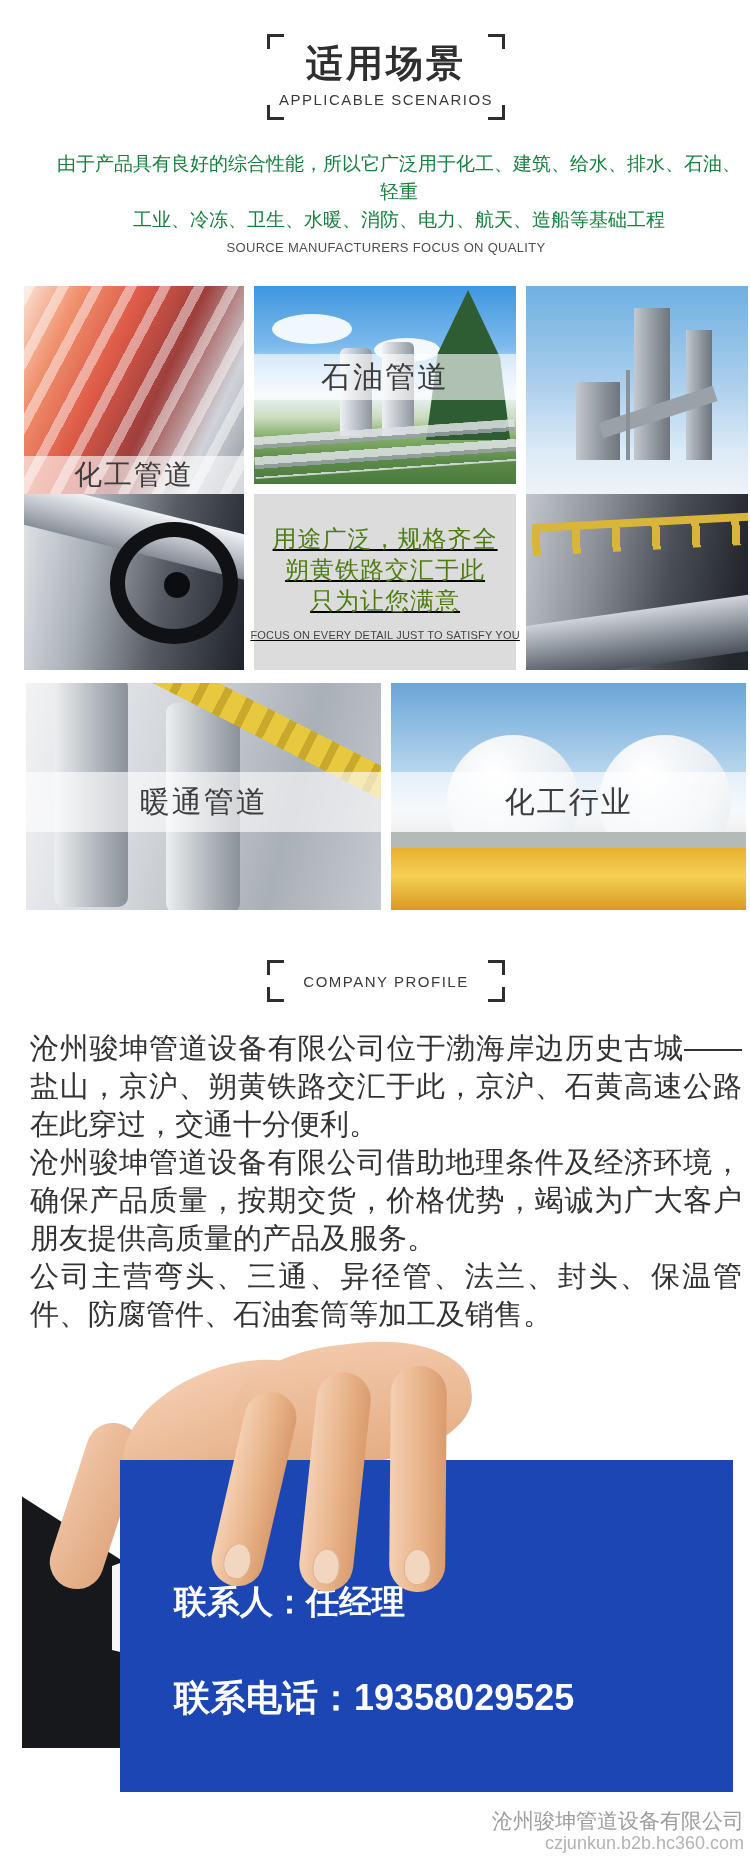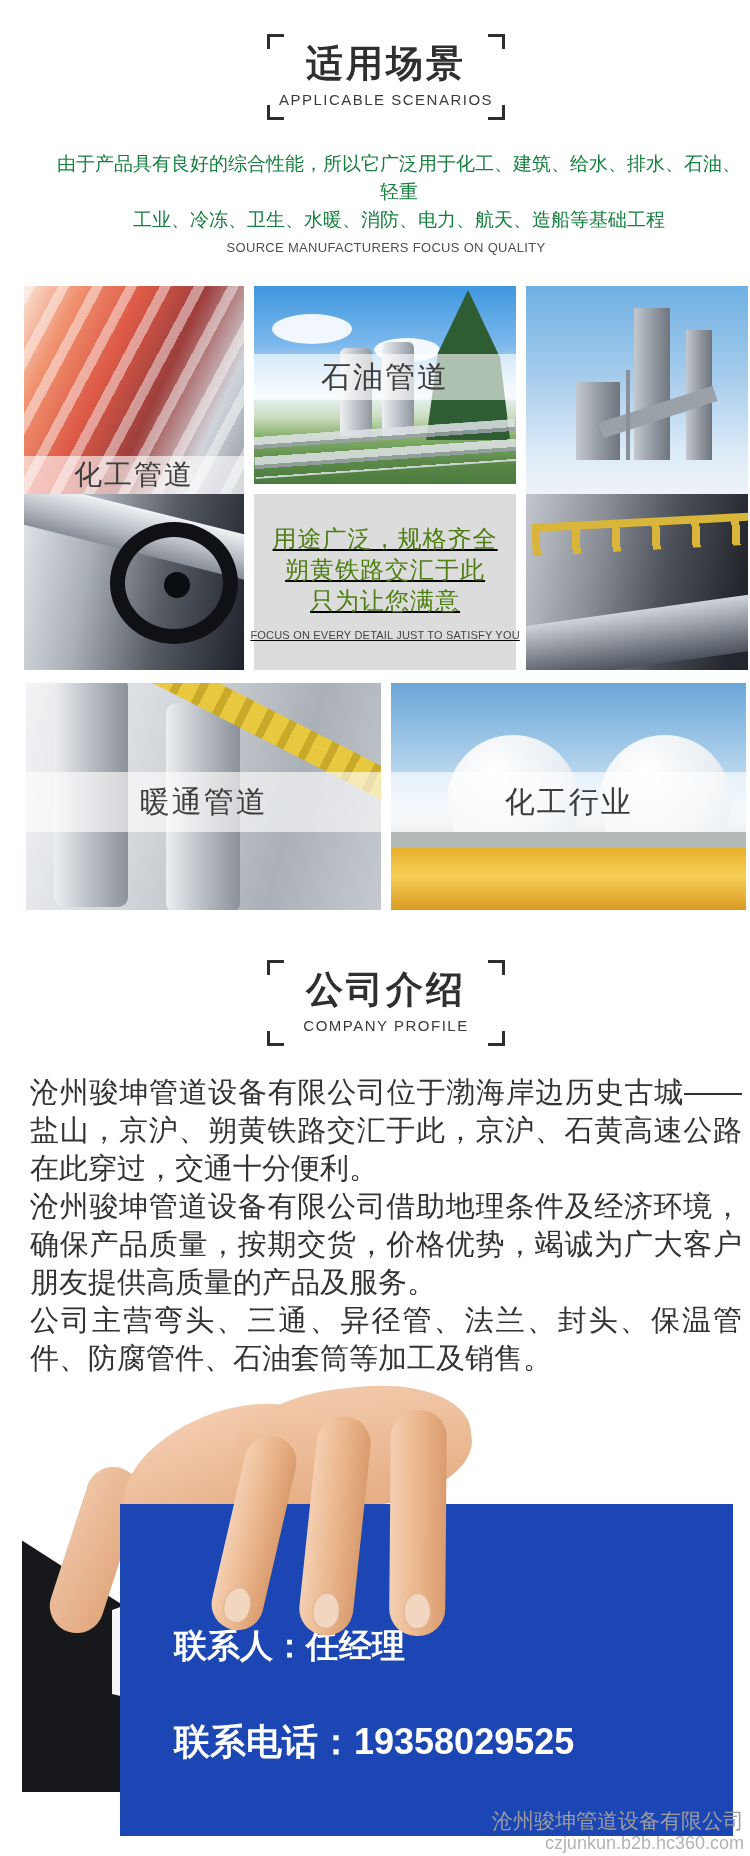--- a/index.html
+++ b/index.html
@@ -199,21 +199,20 @@
       <div class="yellow-pipe"></div>
       <div class="band band-row2">化工行业</div>
     </div>
   </div>
 
   <div class="sec-header hdr2">
     <span class="corner tl"></span>
     <span class="corner tr"></span>
     <span class="corner bl"></span>
     <span class="corner br"></span>
-    <div class="sec-title">公司介绍</div>
     <div class="sec-sub">COMPANY PROFILE</div>
   </div>
 
   <div class="company-text">
     <p>沧州骏坤管道设备有限公司位于渤海岸边历史古城——盐山，京沪、朔黄铁路交汇于此，京沪、石黄高速公路在此穿过，交通十分便利。</p>
     <p>沧州骏坤管道设备有限公司借助地理条件及经济环境，确保产品质量，按期交货，价格优势，竭诚为广大客户朋友提供高质量的产品及服务。</p>
     <p>公司主营弯头、三通、异径管、法兰、封头、保温管件、防腐管件、石油套筒等加工及销售。</p>
   </div>
 
   <div class="contact">

